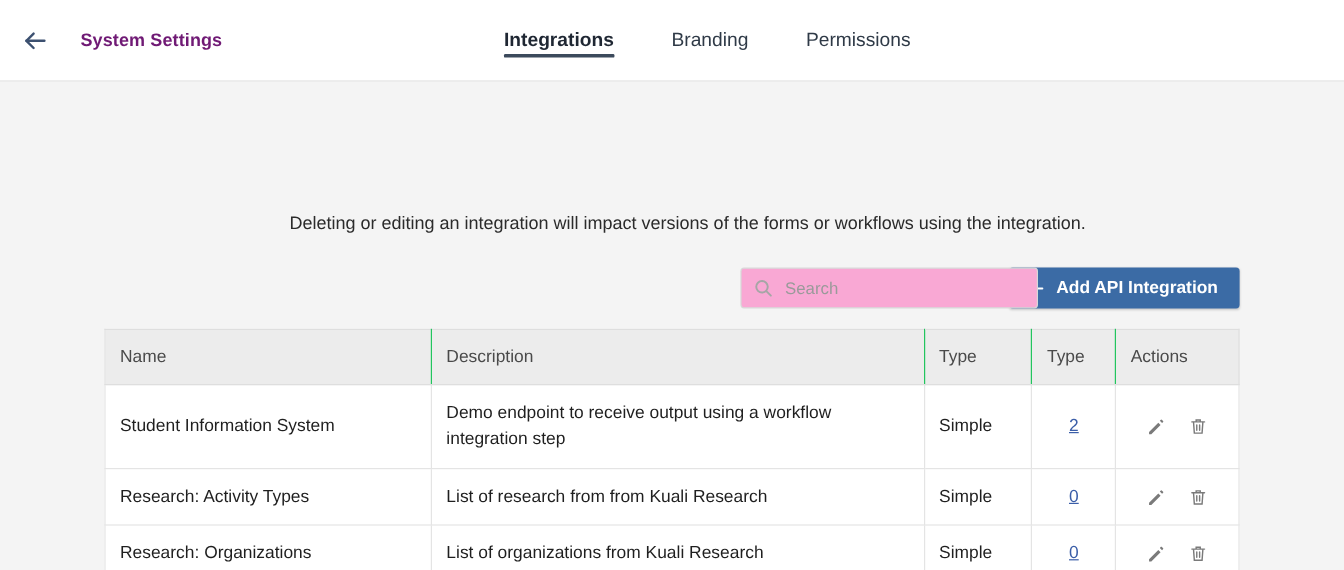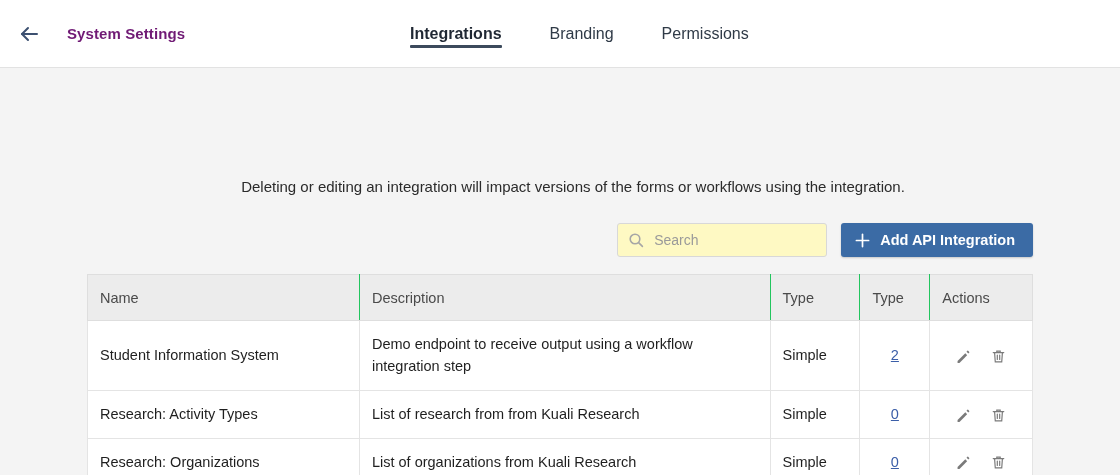--- a/index.html
+++ b/index.html
@@ -38,21 +38,21 @@
   .back-btn svg { display: block; }
   .page-title {
     margin-left: 19px;
     font-size: 15px;
     font-weight: 700;
     color: #701a75;
     letter-spacing: 0.1px;
   }
   .tabs {
     position: absolute;
-    left: 410px;
+    left: 420px;
     top: 0;
     height: 68px;
     display: flex;
     align-items: center;
     gap: 0;
   }
   .tab {
     position: relative;
     font-size: 16px;
     color: #2f3a47;
@@ -103,25 +103,25 @@
     align-items: center;
     gap: 14px;
   }
 
   .search-wrap {
     position: relative;
     width: 210px;
     height: 34px;
   }
   .search-box {
-    width: 210px;
+    width: 248px;
     height: 34px;
     border: 1px solid #d8d8d8;
     border-radius: 3px;
-    background: #fef9c3;
+    background: #f9a8d4;
     padding: 0 10px 0 36px;
     font-size: 14px;
     font-family: inherit;
     color: #333;
     outline: none;
   }
   .search-box::placeholder { color: #9a9a9a; }
   .search-icon {
     position: absolute;
     left: 11px;

